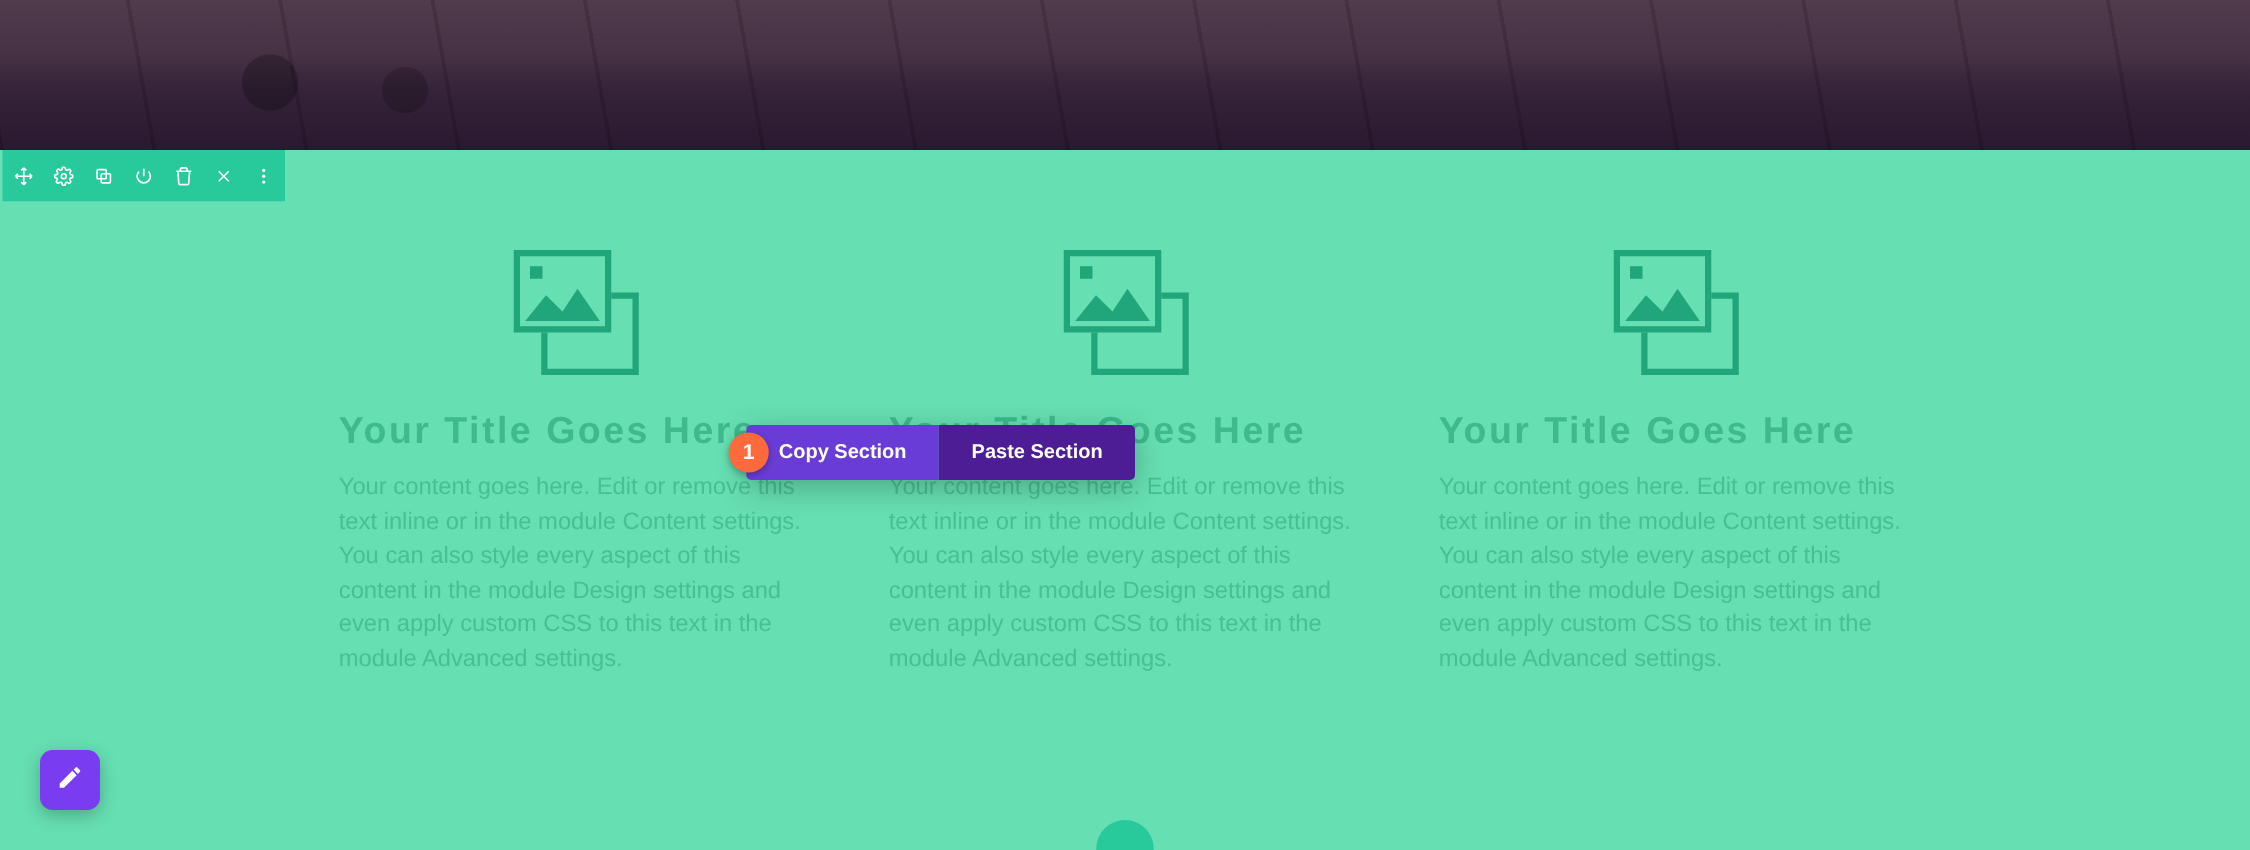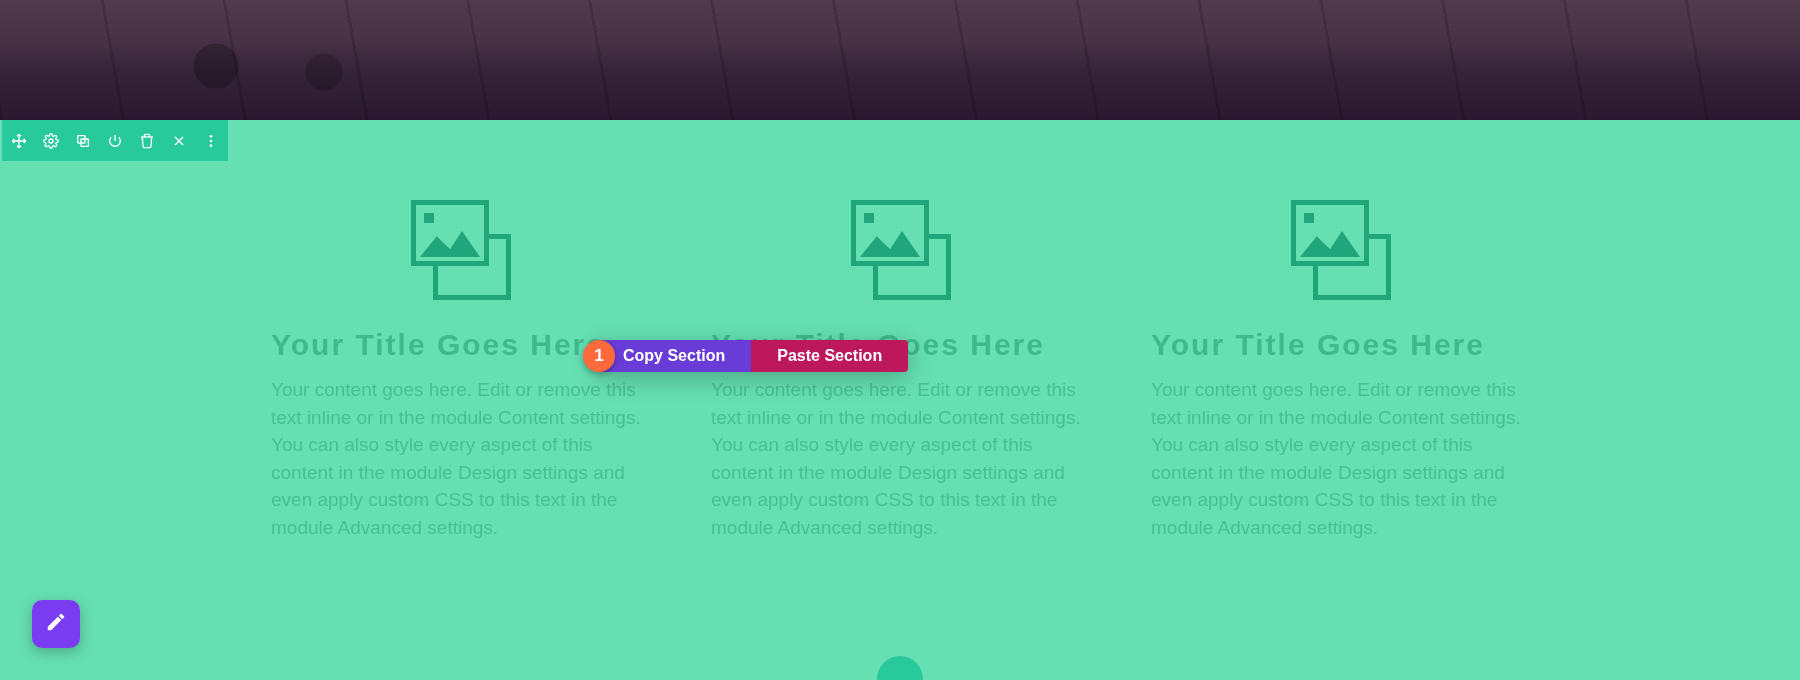--- a/index.html
+++ b/index.html
@@ -101,31 +101,31 @@
   .ctx {
     position: absolute;
     top: 340px;
     left: 597px;
     display: flex;
     box-shadow: 0 6px 24px rgba(0,0,0,0.25);
     border-radius: 4px;
     overflow: visible;
   }
   .ctx .item {
-    height: 32px;
+    height: 44px;
     padding: 0 26px;
     display: flex; align-items: center; justify-content: center;
     font-size: 16px;
     font-weight: 600;
     color: #fff;
     cursor: pointer;
     white-space: nowrap;
   }
   .ctx .copy  { background: #6a3cd7; border-top-left-radius: 4px; border-bottom-left-radius: 4px; }
-  .ctx .paste { background: #be185d; border-top-right-radius: 4px; border-bottom-right-radius: 4px; }
+  .ctx .paste { background: #4c1d95; border-top-right-radius: 4px; border-bottom-right-radius: 4px; }
   .ctx .badge {
     position: absolute;
     left: -14px; top: 50%; transform: translateY(-50%);
     width: 32px; height: 32px; border-radius: 50%;
     background: #ff6a3d;
     color: #fff;
     display: flex; align-items: center; justify-content: center;
     font-weight: 700;
     font-size: 17px;
     box-shadow: 0 2px 6px rgba(0,0,0,0.3);

